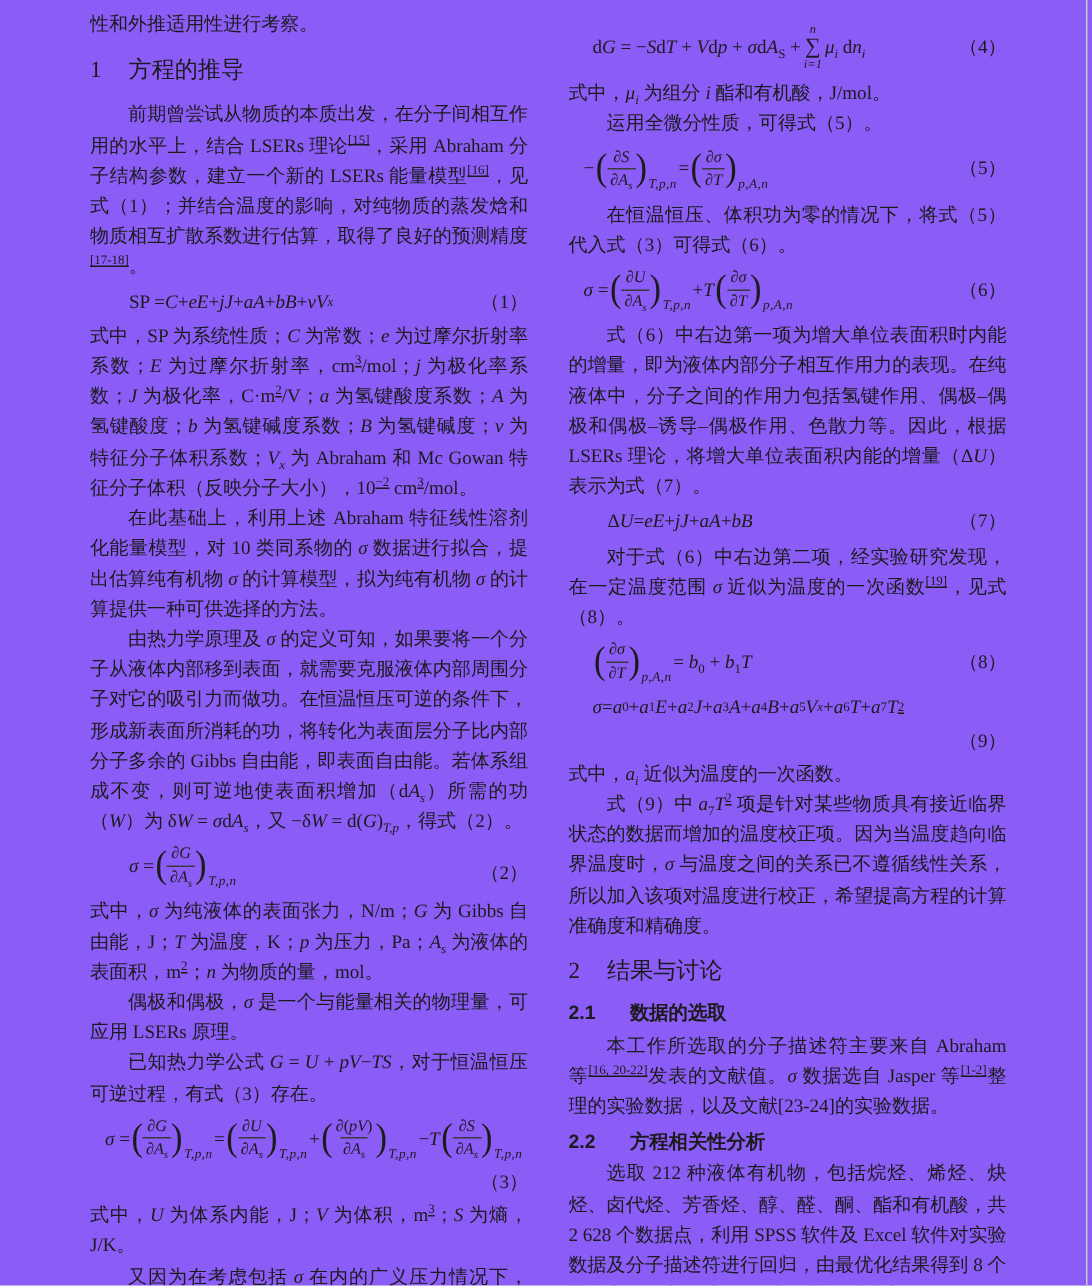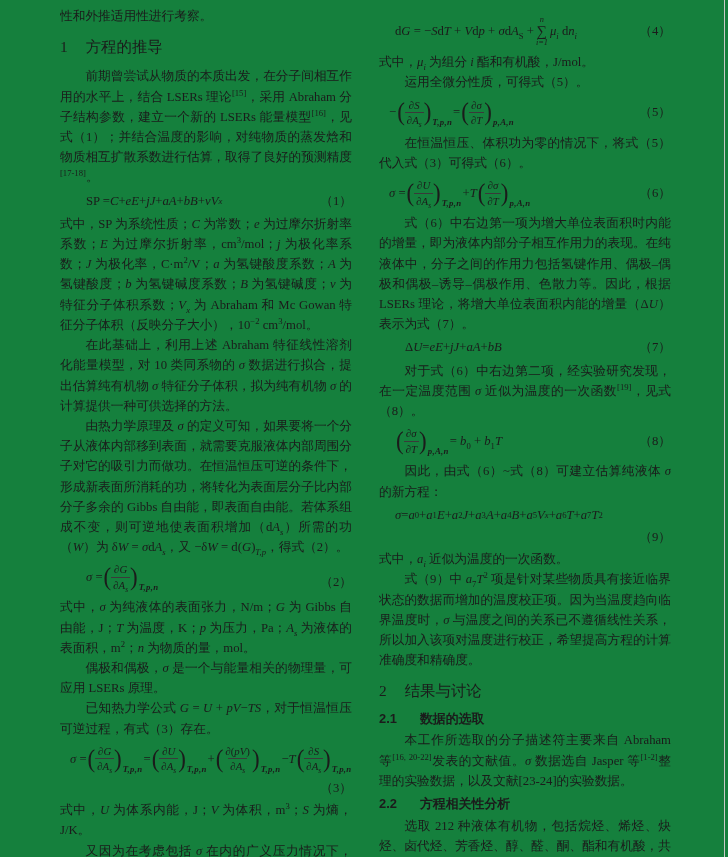--- a/index.html
+++ b/index.html
@@ -1,48 +1,48 @@
 <!DOCTYPE html>
 <html><head>
 <meta charset="utf-8">
 <style>
   html,body{margin:0;padding:0;background:#e8e8e8;}
-  .page{position:relative;width:728px;height:857px;background:#15803d;overflow:hidden;
+  .page{position:relative;width:728px;height:857px;background:#8b5cf6;overflow:hidden;
         font-family:"Liberation Serif","DejaVu Serif",serif;color:#1b1b1b;}
   .scan-edge{position:absolute;top:0;right:3px;width:1px;height:100%;background:#c9c9c9;}
   .cols{display:flex;gap:27px;padding:6px 0 0 60px;}
   .col{width:292px;height:851px;overflow:hidden;font-size:12.7px;line-height:20.2px;
        text-align:justify;text-justify:inter-ideograph;}
   p{margin:0;text-indent:2em;}
   p.noindent{text-indent:0;}
   .h1{display:flex;gap:18px;font-size:15.4px;line-height:1.25;margin:11px 0 10px;}
   .hsub{display:flex;gap:23px;font-family:"Liberation Sans","DejaVu Sans",sans-serif;
         font-weight:bold;font-size:12.9px;line-height:1.3;margin:5px 0 3px;}
   
   .seg-i{font-style:italic;}
-  .seg-s{font-size:0.68em;vertical-align:super;line-height:0;}
+  .seg-s{font-size:0.68em;vertical-align:super;line-height:0;text-decoration:underline;}
   .seg-b{font-size:0.68em;vertical-align:sub;line-height:0;}
   .seg-ib{font-size:0.68em;vertical-align:sub;line-height:0;font-style:italic;}
   
   .eq{display:flex;align-items:center;margin:3px 0;}
   .eq .body{display:inline-flex;align-items:center;flex-wrap:nowrap;white-space:nowrap;}
   .eqnum{margin-left:auto;white-space:nowrap;}
   .eqnum-line{text-align:right;margin:-1px 0 2px;}
   .ind26{padding-left:26px;align-items:flex-end;}
   .ind16{padding-left:16px;}
   .ind10{padding-left:10px;}
   .pfrac{display:inline-flex;align-items:center;margin:0 1px;}
   .paren{font-size:23px;font-weight:300;display:inline-block;transform:scaleY(1.12);
          font-family:"Liberation Serif",serif;}
   .frac{display:inline-flex;flex-direction:column;align-items:center;
         font-size:10.8px;line-height:1.35;}
   .fden{border-top:1px solid #3a3a3a;padding:0 2px;}
   .fnum{padding:0 2px;}
   .pcond{font-size:8.8px;font-style:italic;display:inline-block;transform:translateY(10px);
-         letter-spacing:.3px;margin-left:1px;font-weight:bold;}
+         letter-spacing:.3px;margin-left:1px;}
   .sum{display:inline-flex;flex-direction:column;align-items:center;line-height:1;
        font-size:8.3px;font-style:italic;margin:0 2px;}
   .sum-sym{font-size:14.5px;font-style:normal;line-height:1;}
   .eqtall{margin:5px 0;}
 </style>
 </head>
 <body>
 
 <div class="page">
   <div class="scan-edge"></div>
@@ -71,21 +71,21 @@
             <span class="seg-t"> + </span>
             <span class="seg-i">bB</span>
             <span class="seg-t"> + </span>
             <span class="seg-i">vV</span>
             <span class="seg-ib">x</span>
           </span>
         <span class="eqnum">（1）</span>
       </div>
 
       <p class="noindent"><span class="seg-t">式中，SP 为系统性质；</span><span class="seg-i">C</span><span class="seg-t"> 为常数；</span><span class="seg-i">e</span><span class="seg-t"> 为过摩尔折射率系数；</span><span class="seg-i">E</span><span class="seg-t"> 为过摩尔折射率，cm</span><span class="seg-s">3</span><span class="seg-t">/mol；</span><span class="seg-i">j</span><span class="seg-t"> 为极化率系数；</span><span class="seg-i">J</span><span class="seg-t"> 为极化率，C·m</span><span class="seg-s">2</span><span class="seg-t">/V；</span><span class="seg-i">a</span><span class="seg-t"> 为氢键酸度系数；</span><span class="seg-i">A</span><span class="seg-t"> 为氢键酸度；</span><span class="seg-i">b</span><span class="seg-t"> 为氢键碱度系数；</span><span class="seg-i">B</span><span class="seg-t"> 为氢键碱度；</span><span class="seg-i">v</span><span class="seg-t"> 为特征分子体积系数；</span><span class="seg-i">V</span><span class="seg-ib">x</span><span class="seg-t"> 为 Abraham 和 Mc Gowan 特征分子体积（反映分子大小），10</span><span class="seg-s">−2</span><span class="seg-t"> cm</span><span class="seg-s">3</span><span class="seg-t">/mol。</span></p>
-      <p><span class="seg-t">在此基础上，利用上述 Abraham 特征线性溶剂化能量模型，对 10 类同系物的 </span><span class="seg-i">σ</span><span class="seg-t"> 数据进行拟合，提出估算纯有机物 </span><span class="seg-i">σ</span><span class="seg-t"> 特征分子体积，拟为纯有机物 </span><span class="seg-i">σ</span><span class="seg-t"> 的计算提供一种可供选择的方法。</span></p>
+      <p><span class="seg-t">在此基础上，利用上述 Abraham 特征线性溶剂化能量模型，对 10 类同系物的 </span><span class="seg-i">σ</span><span class="seg-t"> 数据进行拟合，提出估算纯有机物 </span><span class="seg-i">σ</span><span class="seg-t"> 的计算模型，拟为纯有机物 </span><span class="seg-i">σ</span><span class="seg-t"> 的计算提供一种可供选择的方法。</span></p>
       <p><span class="seg-t">由热力学原理及 </span><span class="seg-i">σ</span><span class="seg-t"> 的定义可知，如果要将一个分子从液体内部移到表面，就需要克服液体内部周围分子对它的吸引力而做功。在恒温恒压可逆的条件下，形成新表面所消耗的功，将转化为表面层分子比内部分子多余的 Gibbs 自由能，即表面自由能。若体系组成不变，则可逆地使表面积增加（d</span><span class="seg-i">A</span><span class="seg-ib">s</span><span class="seg-t">）所需的功（</span><span class="seg-i">W</span><span class="seg-t">）为 δ</span><span class="seg-i">W</span><span class="seg-t"> = </span><span class="seg-i">σ</span><span class="seg-t">d</span><span class="seg-i">A</span><span class="seg-ib">s</span><span class="seg-t">，又 −δ</span><span class="seg-i">W</span><span class="seg-t"> = d(</span><span class="seg-i">G</span><span class="seg-t">)</span><span class="seg-ib">T,p</span><span class="seg-t">，得式（2）。</span></p>
 
       <div class="eq eqtall ind26">
         <span class="body">
           <span><span class="seg-i">σ</span><span class="seg-t"> = </span></span>
           <span class="pfrac">
             <span class="paren">(</span>
             <span class="frac">
               <span class="fnum"><span class="seg-t">∂</span><span class="seg-i">G</span></span>
               <span class="fden"><span class="seg-t">∂</span><span class="seg-i">A</span><span class="seg-ib">s</span></span>
@@ -252,21 +252,20 @@
                 <span class="fden"><span class="seg-t">∂</span><span class="seg-i">T</span></span>
               </span>
             <span class="paren">)</span>
             <span class="pcond">p,A,n</span>
           </span>
           <span><span class="seg-t"> = </span><span class="seg-i">b</span><span class="seg-b">0</span><span class="seg-t"> + </span><span class="seg-i">b</span><span class="seg-b">1</span><span class="seg-i">T</span></span>
         </span>
         <span class="eqnum">（8）</span>
       </div>
 
-      <p><span class="seg-t">因此，由式（6）~式（8）可建立估算纯液体 </span><span class="seg-i">σ</span><span class="seg-t"> 的新方程：</span></p>
 
       <div class="eq ind16">
         <span class="body">
             <span class="seg-i">σ</span>
             <span class="seg-t"> = </span>
             <span class="seg-i">a</span>
             <span class="seg-b">0</span>
             <span class="seg-t"> + </span>
             <span class="seg-i">a</span>
             <span class="seg-b">1</span>

